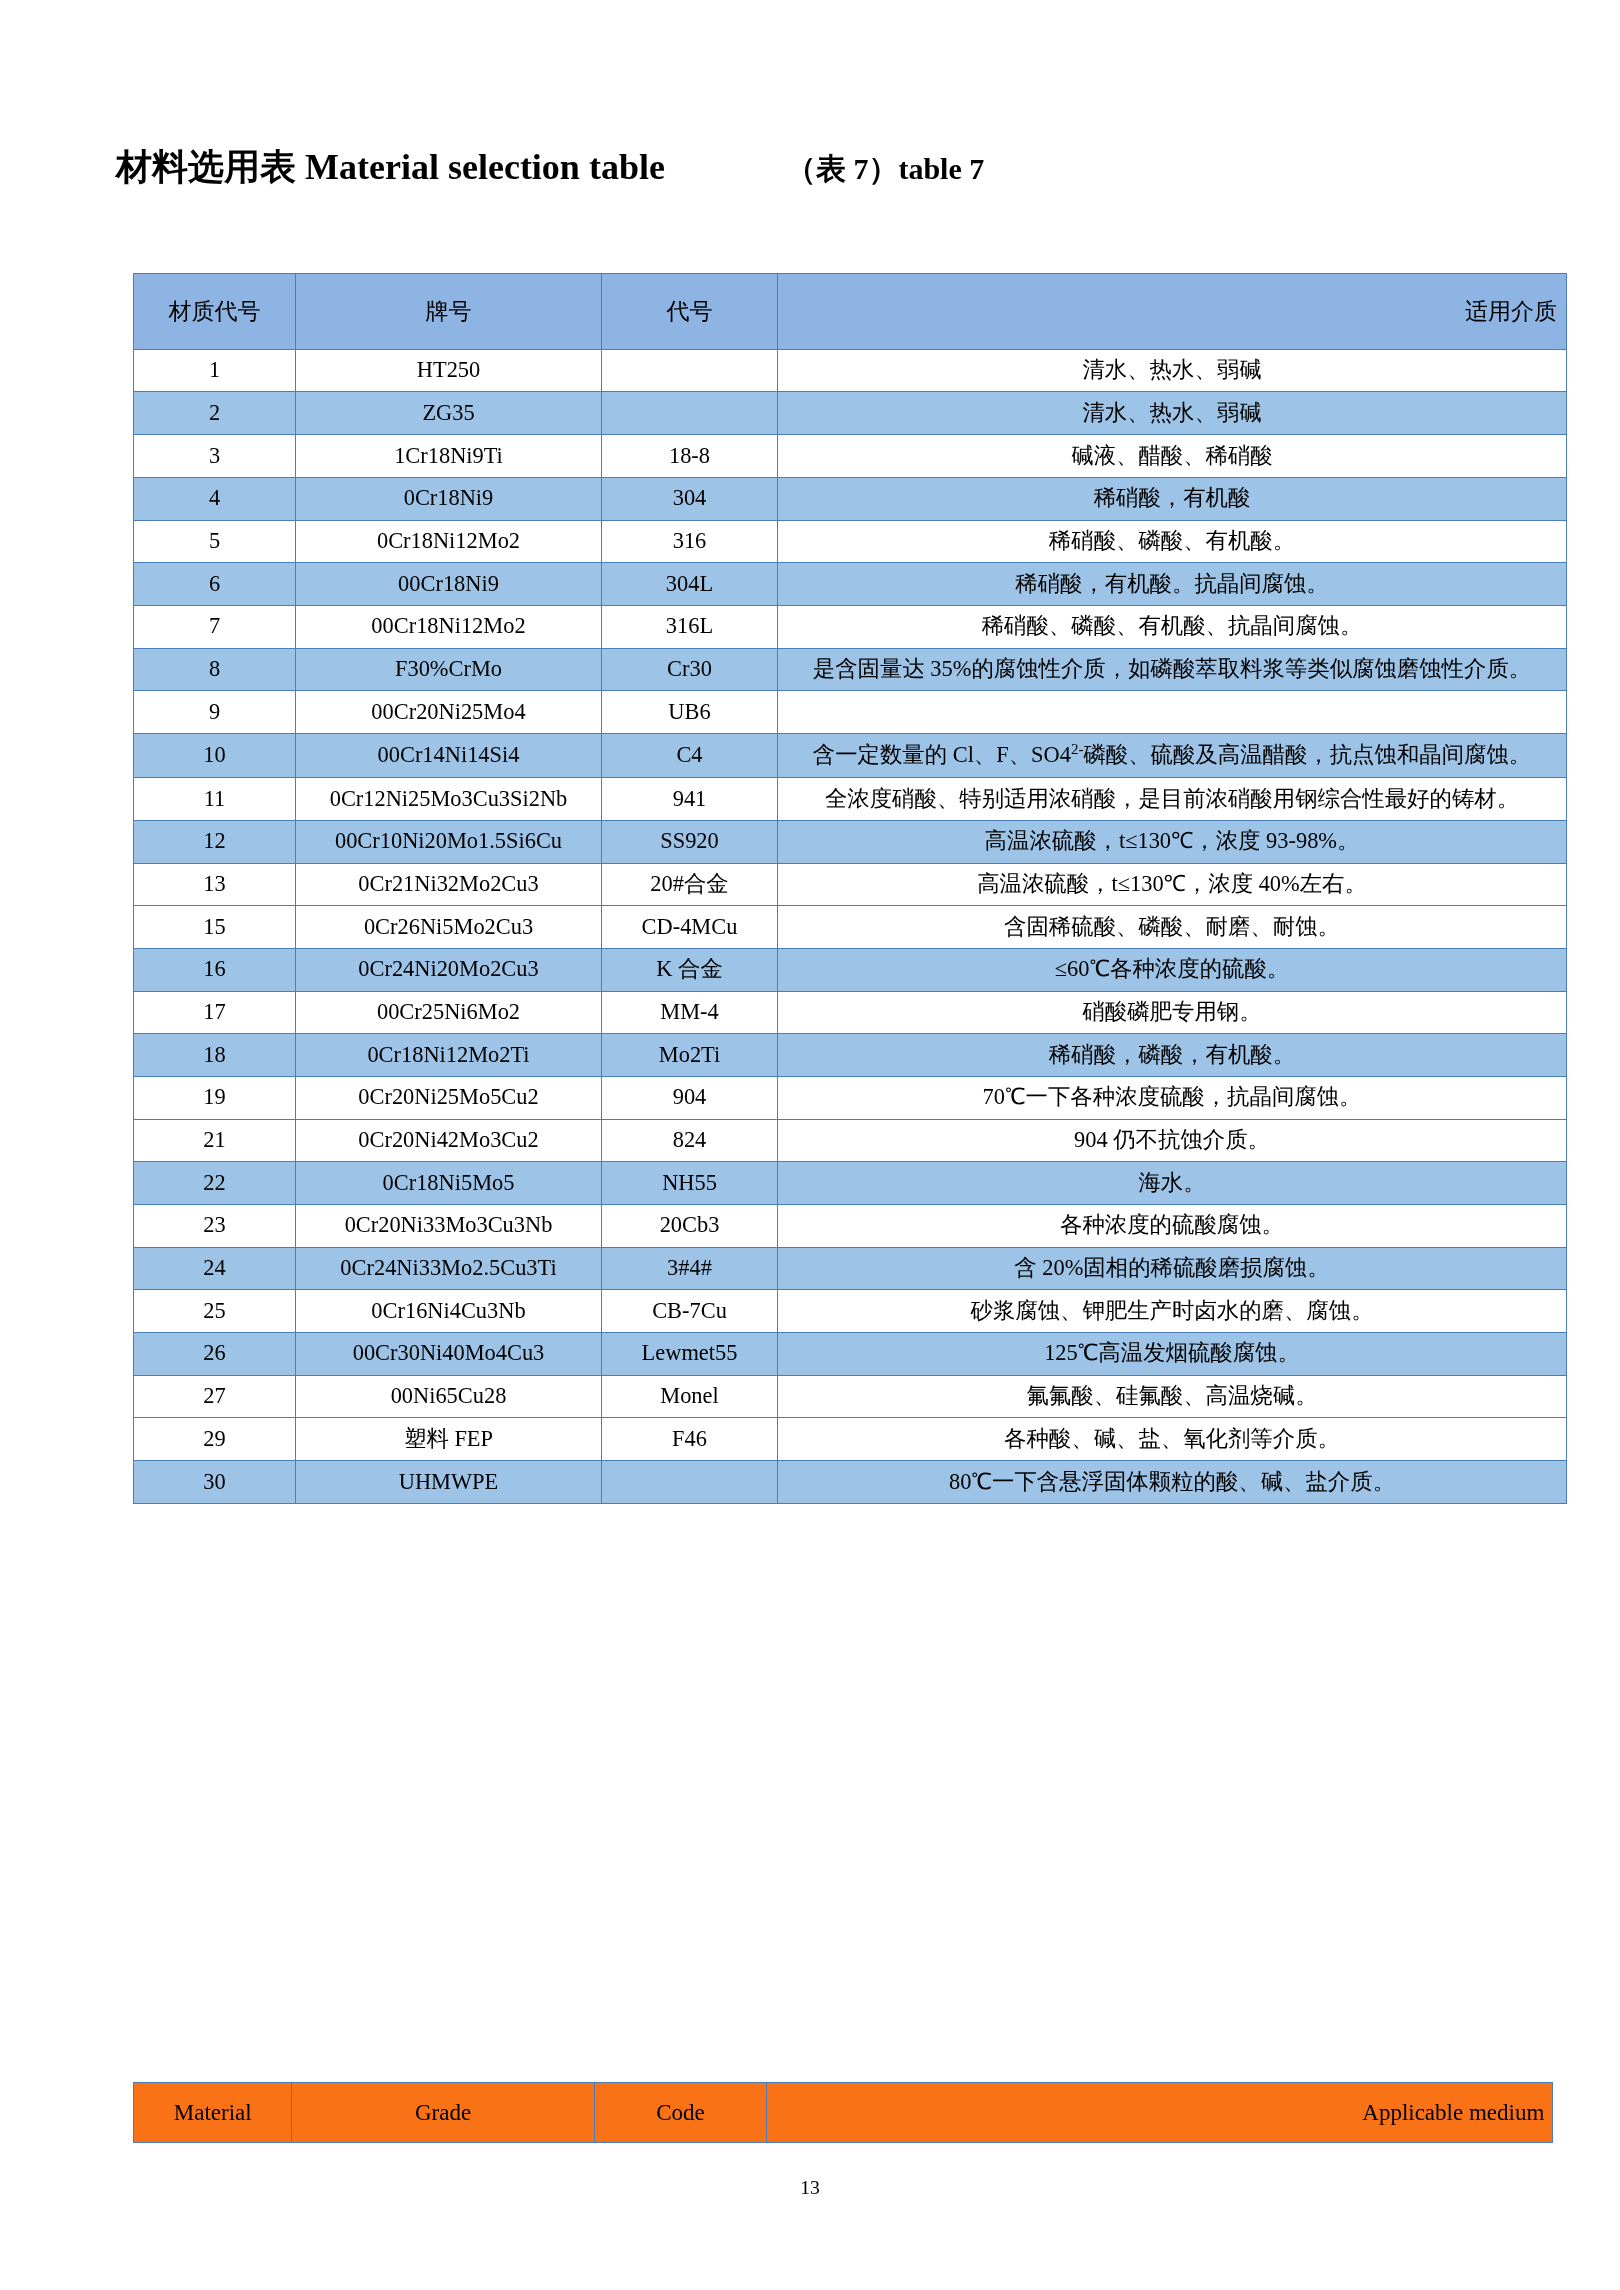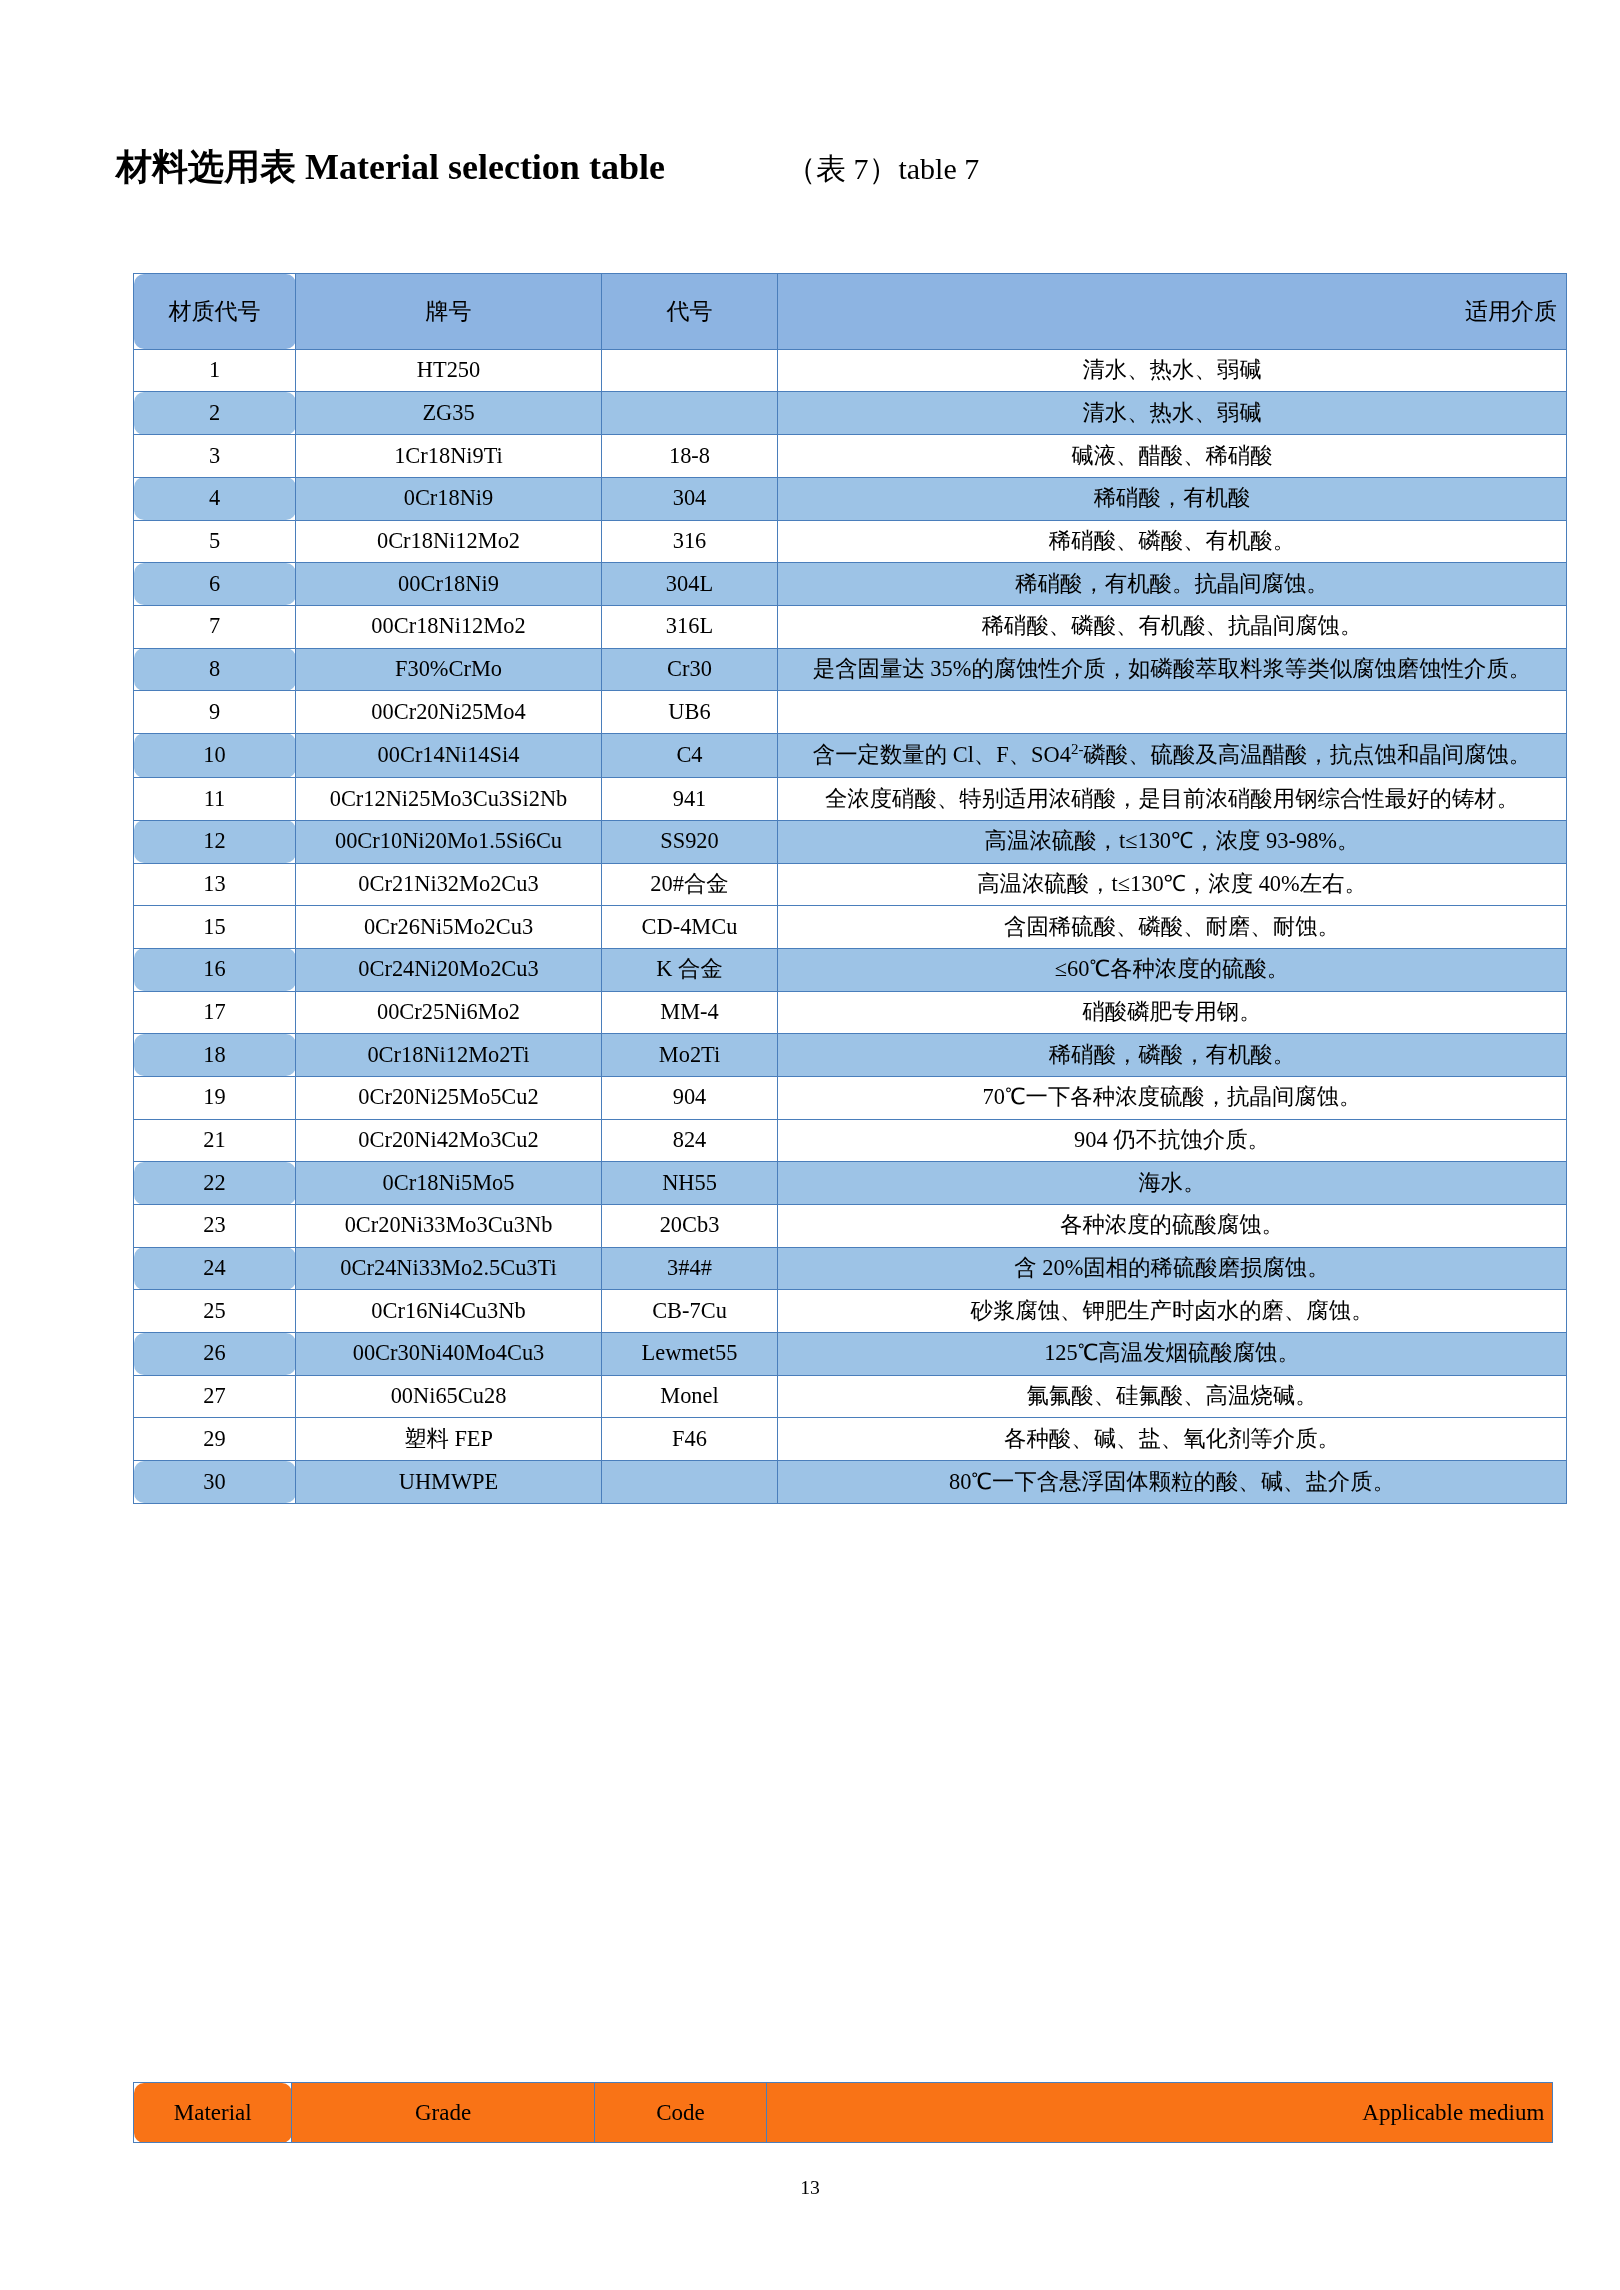--- a/index.html
+++ b/index.html
@@ -29,41 +29,41 @@
     align-items: baseline;
   }
   .title-main {
     font-size: 36px;
     font-weight: bold;
     letter-spacing: 0px;
     white-space: nowrap;
   }
   .title-sub {
     font-size: 30px;
-    font-weight: normal;
+    font-weight: bold;
     margin-left: 121px;
     white-space: nowrap;
   }
   table.mat {
     position: absolute;
     left: 133px;
     top: 273px;
     width: 1357px;
     border-collapse: collapse;
     table-layout: fixed;
   }
   table.mat td, table.mat th {
     border: 0.9px solid #4a7ebb;
     font-size: 22.4px;
     font-weight: normal;
     padding: 5.4px 9px;
     vertical-align: middle;
     line-height: 1.38;
   }
-  .c1 { width: 143px; text-align: center; border-radius: 10px; }
+  .c1 { width: 143px; text-align: center; }
   .c2 { width: 287px; text-align: center; }
   .c3 { width: 157px; text-align: center; }
   .c4 { width: 770px; text-align: center; padding-left: 14.3px; }
 
   tr.head td {
     background: #8db4e2;
     text-align: center;
     height: 64px;
     font-size: 23px;
   }

